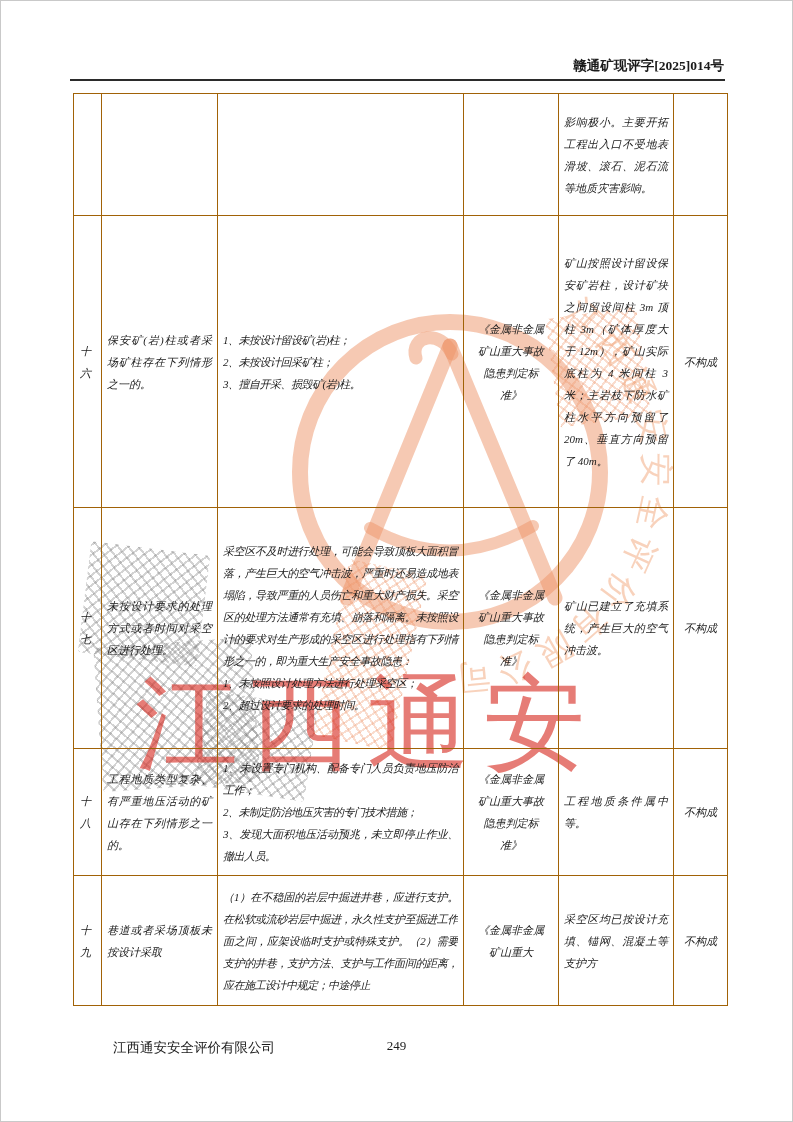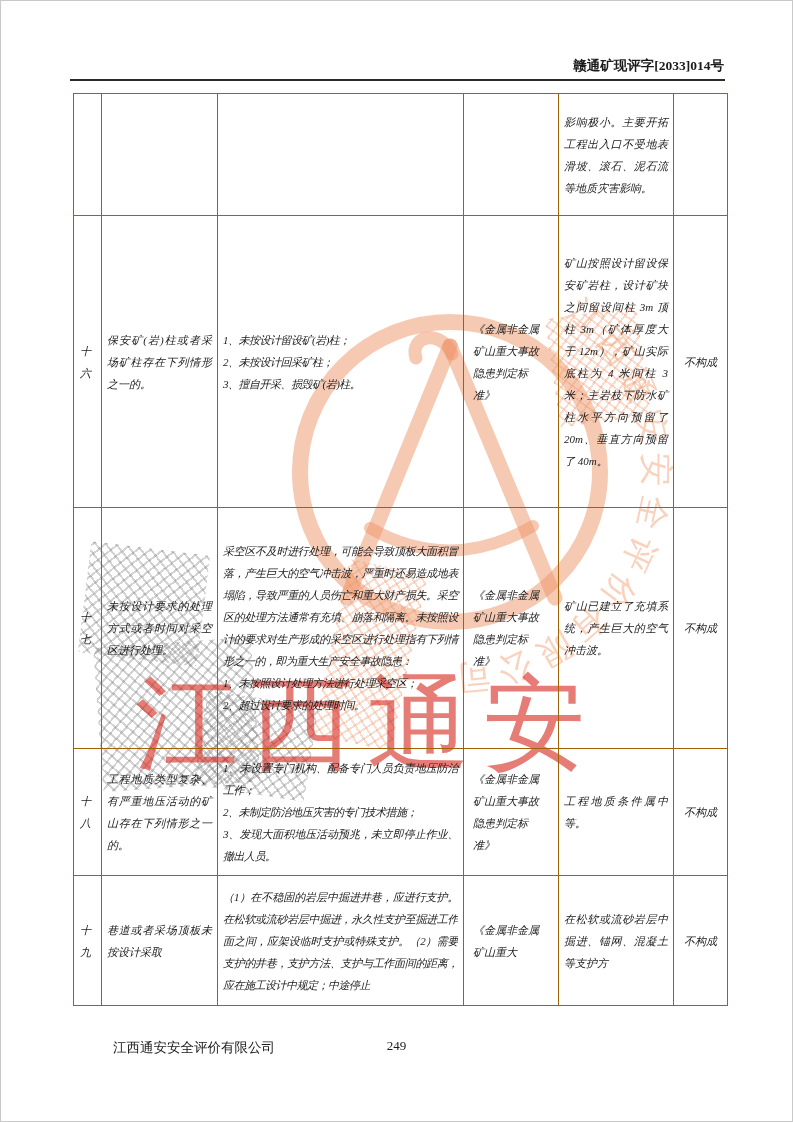--- a/index.html
+++ b/index.html
@@ -56,21 +56,21 @@
   }
   table.doc td{
     border:1px solid #a16207;
     font-size:11px;line-height:22px;
     vertical-align:middle;box-sizing:border-box;
     overflow:hidden;background:transparent;font-style:italic;
   }
   td.c-no{padding:2px 6px;line-height:26px;}
   td.c-situation{text-align:justify;padding:3px 5px;}
   td.c-criteria{text-align:justify;padding:3px 5px;letter-spacing:-0.5px;}
-  td.c-standard{padding:3px 9px;}
+  td.c-standard{text-align:center;padding:3px 9px;}
   td.c-status{text-align:justify;padding:4px 5px;}
   td.c-conclusion{text-align:center;padding:3px 7px;line-height:28px;}
   td.v-top{vertical-align:top;}
   td.v-bottom{vertical-align:bottom;}
   .c-criteria .cw{white-space:pre-line;}
   td.clip .cw{max-height:124px;overflow:hidden;}
 </style>
 </head>
 <body>
 
@@ -93,21 +93,21 @@
     <defs>
       <path id="ringpath" d="M450 277 a195 195 0 1 1 -0.2 0"></path>
     </defs>
     <text font-size="34" letter-spacing="7" fill="rgba(240,160,116,0.48)" font-family="Liberation Serif, DejaVu Serif, serif">
       <textPath href="#ringpath" startOffset="10%">江西通安安全评价有限公司</textPath>
     </text>
   </svg>
 
   <div class="wm wm-red">江西通安</div>
 
-  <div class="hdr-right">赣通矿现评字[2033]014号</div>
+  <div class="hdr-right">赣通矿现评字[2025]014号</div>
   <div class="hdr-rule"></div>
 
   <table class="doc">
     <colgroup>
       <col style="width:28px">
         <col style="width:116px">
         <col style="width:246px">
       <col style="width:95px">
         <col style="width:115px">
         <col style="width:54px">
@@ -206,21 +206,21 @@
           <td class="c-situation v-bottom">
             <div class="cw">巷道或者采场顶板未按设计采取</div>
           </td>
           <td class="c-criteria v-top clip">
             <div class="cw">（1）在不稳固的岩层中掘进井巷，应进行支护。在松软或流砂岩层中掘进，永久性支护至掘进工作面之间，应架设临时支护或特殊支护。（2）需要支护的井巷，支护方法、支护与工作面间的距离，应在施工设计中规定；中途停止</div>
           </td>
           <td class="c-standard v-bottom">
             <div class="cw">《金属非金属矿山重大</div>
           </td>
           <td class="c-status v-bottom">
-            <div class="cw">在松软或流砂岩层中掘进、锚网、混凝土等支护方</div>
+            <div class="cw">采空区均已按设计充填、锚网、混凝土等支护方</div>
           </td>
           <td class="c-conclusion v-bottom">
             <div class="cw">不构成</div>
           </td>
         </tr>
       </tbody>
   </table>
 
   <div class="ftr-page">249</div>
   <div class="ftr-company">江西通安安全评价有限公司</div>

